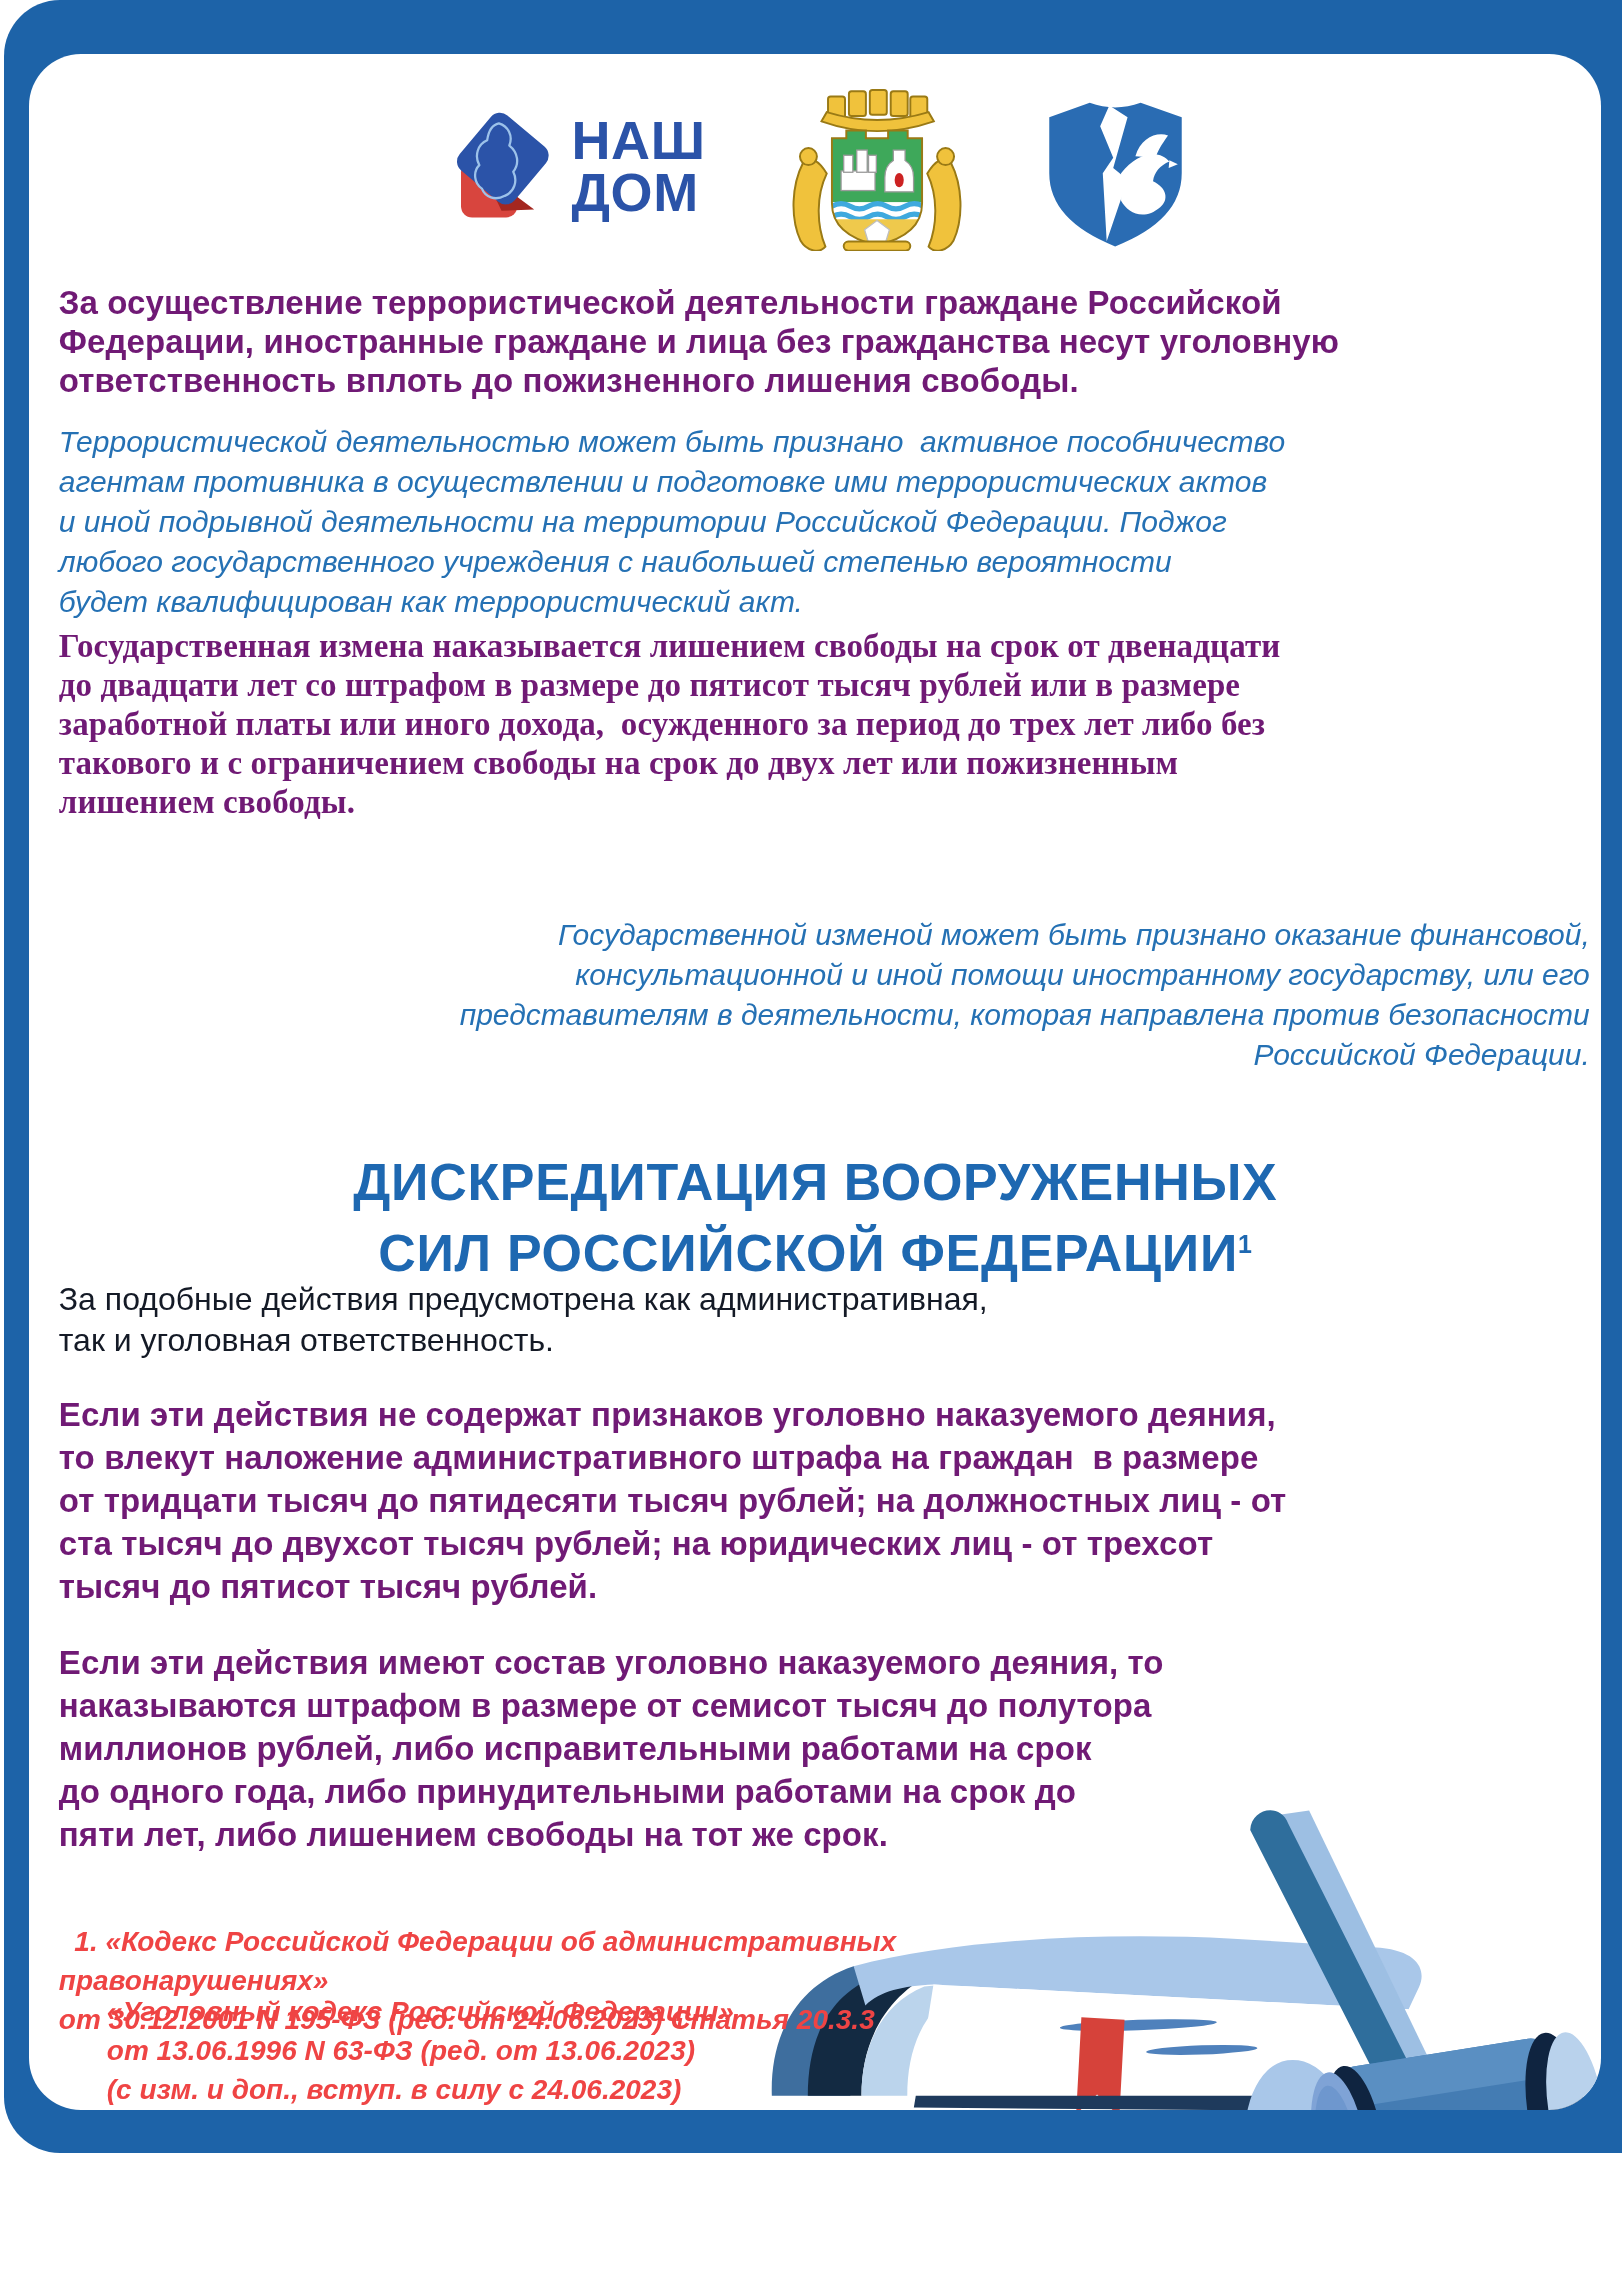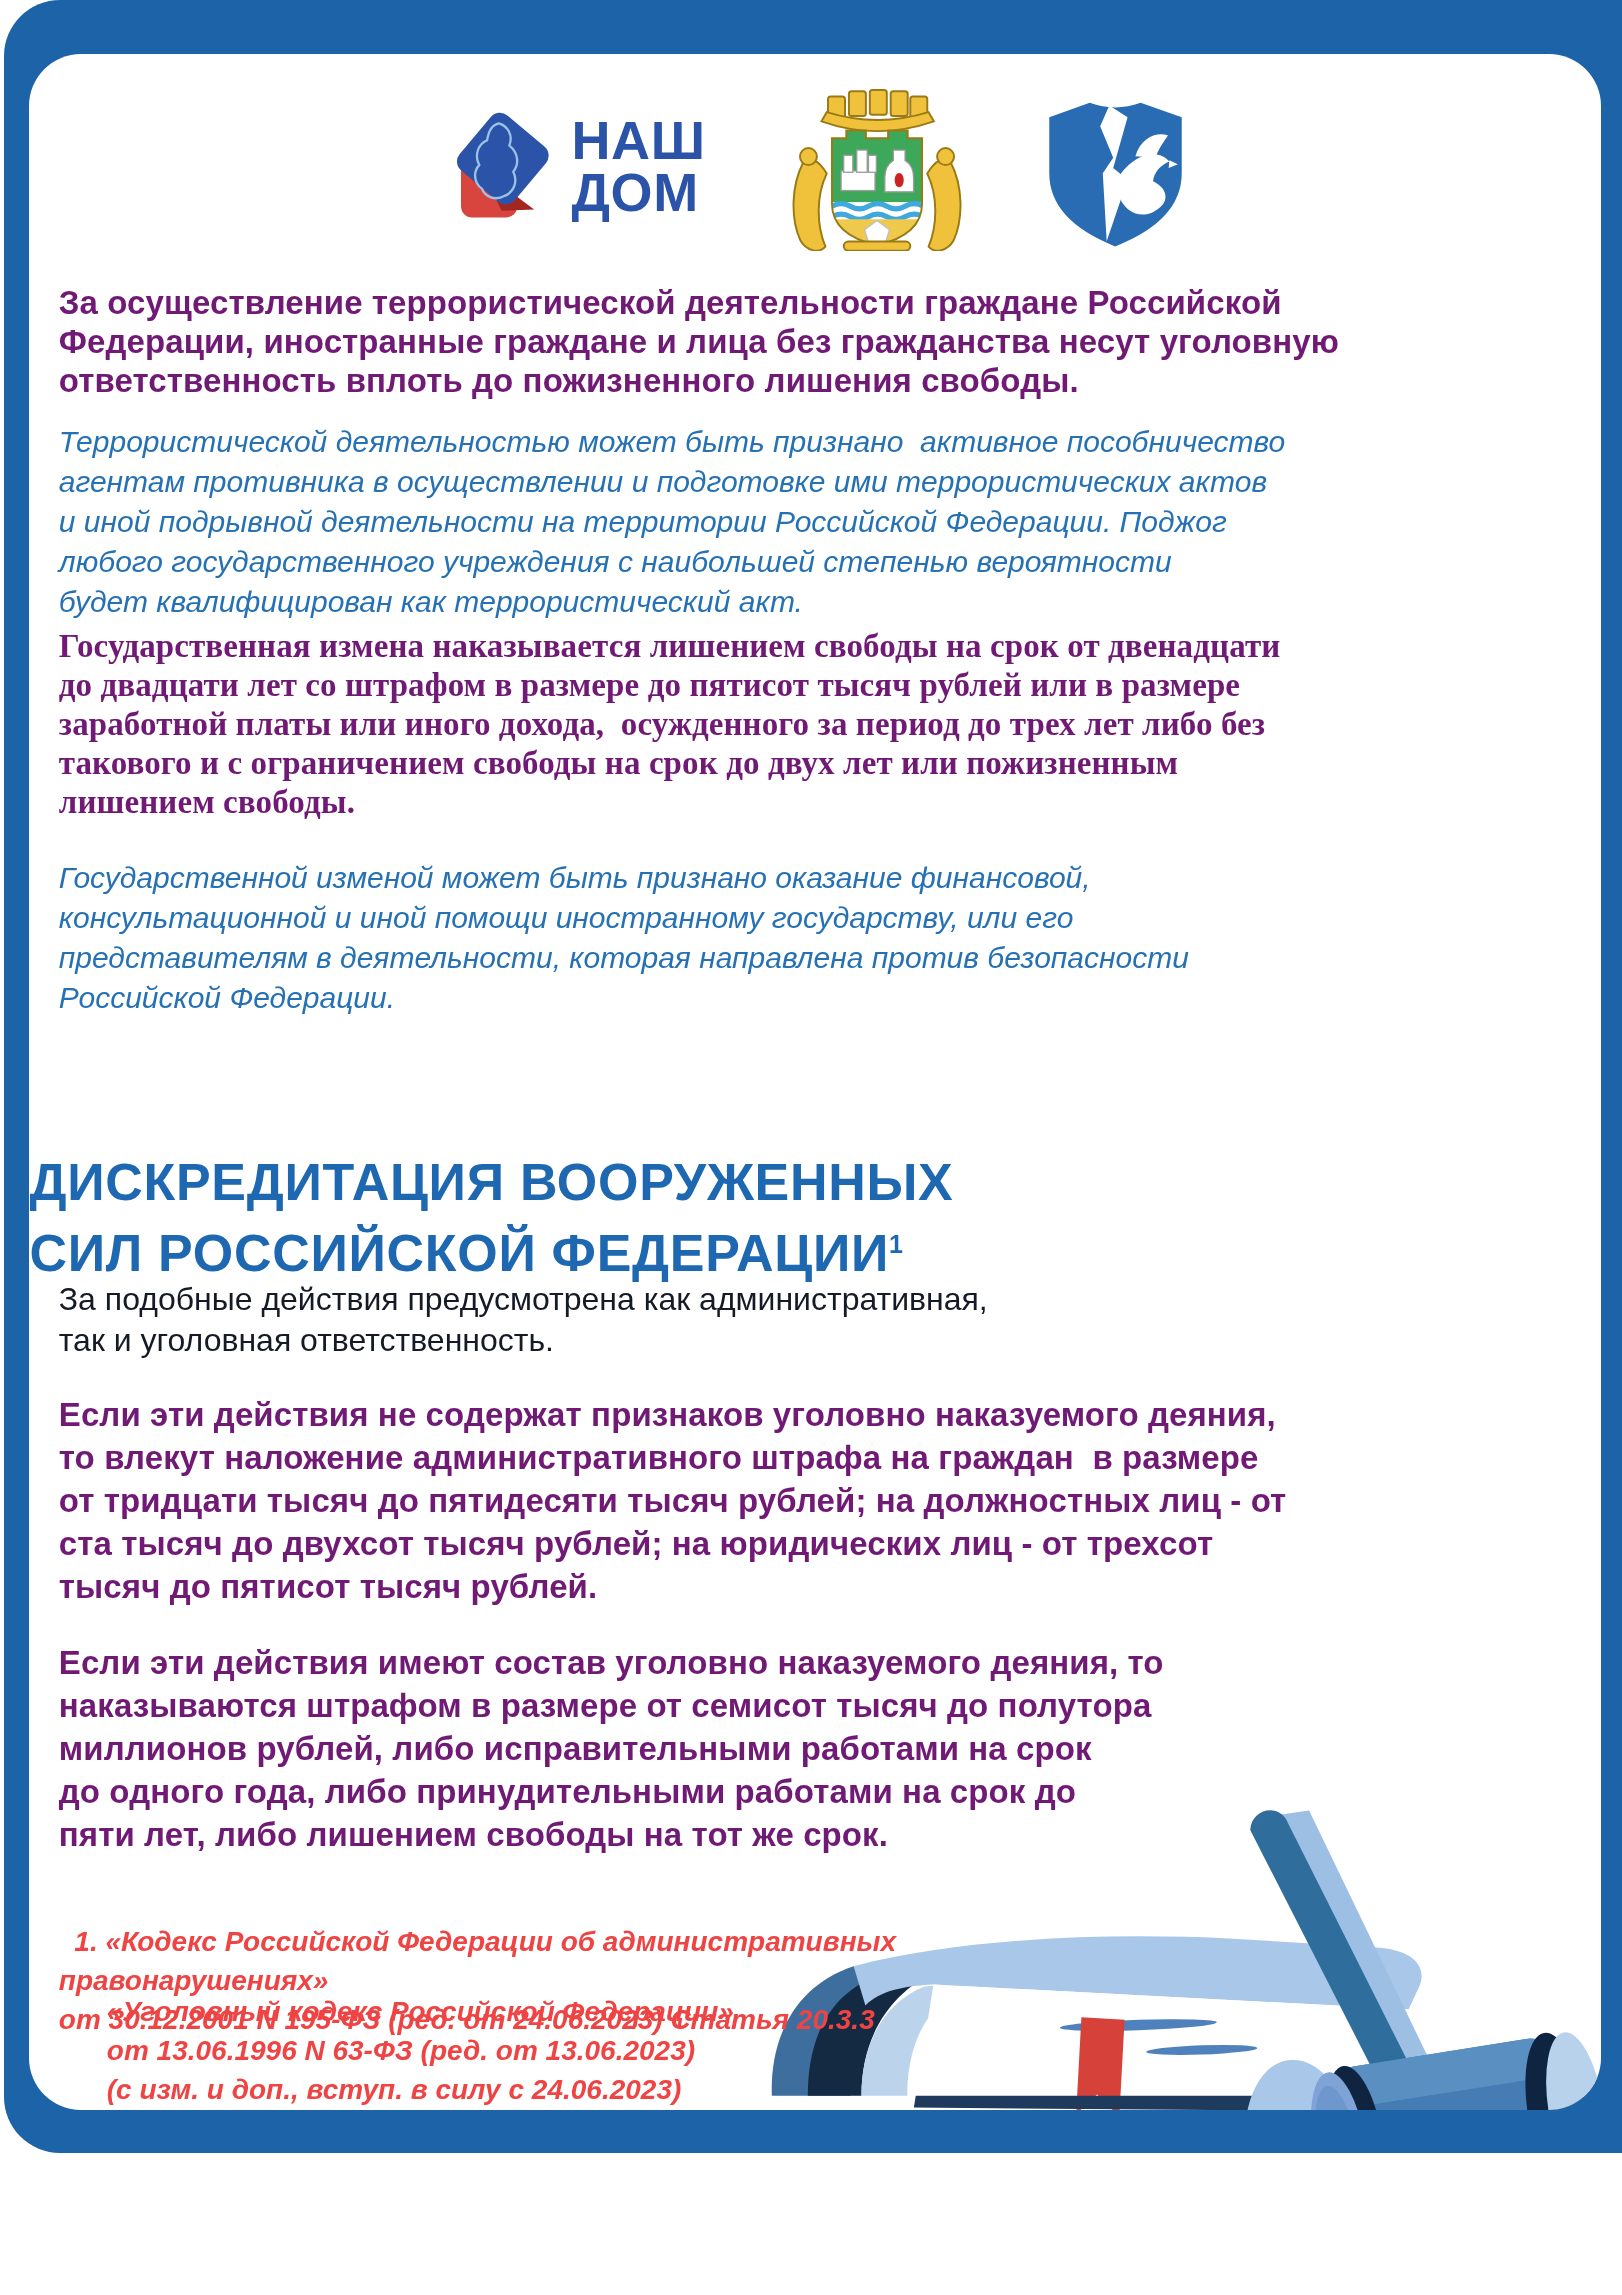--- a/index.html
+++ b/index.html
@@ -25,21 +25,21 @@
   .para-italic {
     left:29.4px; width:1531px; font-style:italic; font-weight:500; font-size:30px;
     line-height:40px; color:#2571B4;
   }
   .para-regular {
     left:29.4px; width:1531px; font-weight:400; font-size:32px; line-height:41px;
     color:#141A26;
   }
   .para-bold-lg { line-height:43px; }
   .heading {
-    left:0; width:100%; font-weight:700; font-size:52px;
+    left:0; width:100%; text-align:center; font-weight:700; font-size:52px;
     line-height:62px; color:#1E68B1; letter-spacing:0.7px;
   }
   .heading sup { font-size:25px; vertical-align:super; }
   .footnote {
     left:29.4px; width:1112px; font-style:italic; font-weight:700; font-size:28px;
     line-height:39px; color:#ef4444;
   }
   .nashdom-text {
     font-weight:800; font-size:54px; line-height:52px; color:#2B53A8;
     letter-spacing:0.7px;
@@ -170,21 +170,21 @@
 и иной подрывной деятельности на территории Российской Федерации. Поджог
 любого государственного учреждения с наибольшей степенью вероятности
 будет квалифицирован как террористический акт.</div>
 
     <div class="abs para-bold prelines" style="top:573px;font-family:Liberation Serif, serif;">Государственная измена наказывается лишением свободы на срок от двенадцати
 до двадцати лет со штрафом в размере до пятисот тысяч рублей или в размере
 заработной платы или иного дохода,  осужденного за период до трех лет либо без
 такового и с ограничением свободы на срок до двух лет или пожизненным
 лишением свободы.</div>
 
-    <div class="abs para-italic prelines" style="top:804px;">Государственной изменой может быть признано оказание финансовой,
+    <div class="abs para-italic prelines" style="top:861px;text-align:right;">Государственной изменой может быть признано оказание финансовой,
 консультационной и иной помощи иностранному государству, или его
 представителям в деятельности, которая направлена против безопасности
 Российской Федерации.</div>
 
     <div class="abs heading" style="top:1097px;">
       <div>ДИСКРЕДИТАЦИЯ ВООРУЖЕННЫХ</div>
       <div><span>СИЛ РОССИЙСКОЙ ФЕДЕРАЦИИ</span><sup>1</sup></div>
     </div>
 
     <div class="abs para-regular prelines" style="top:1225px;">За подобные действия предусмотрена как административная,

